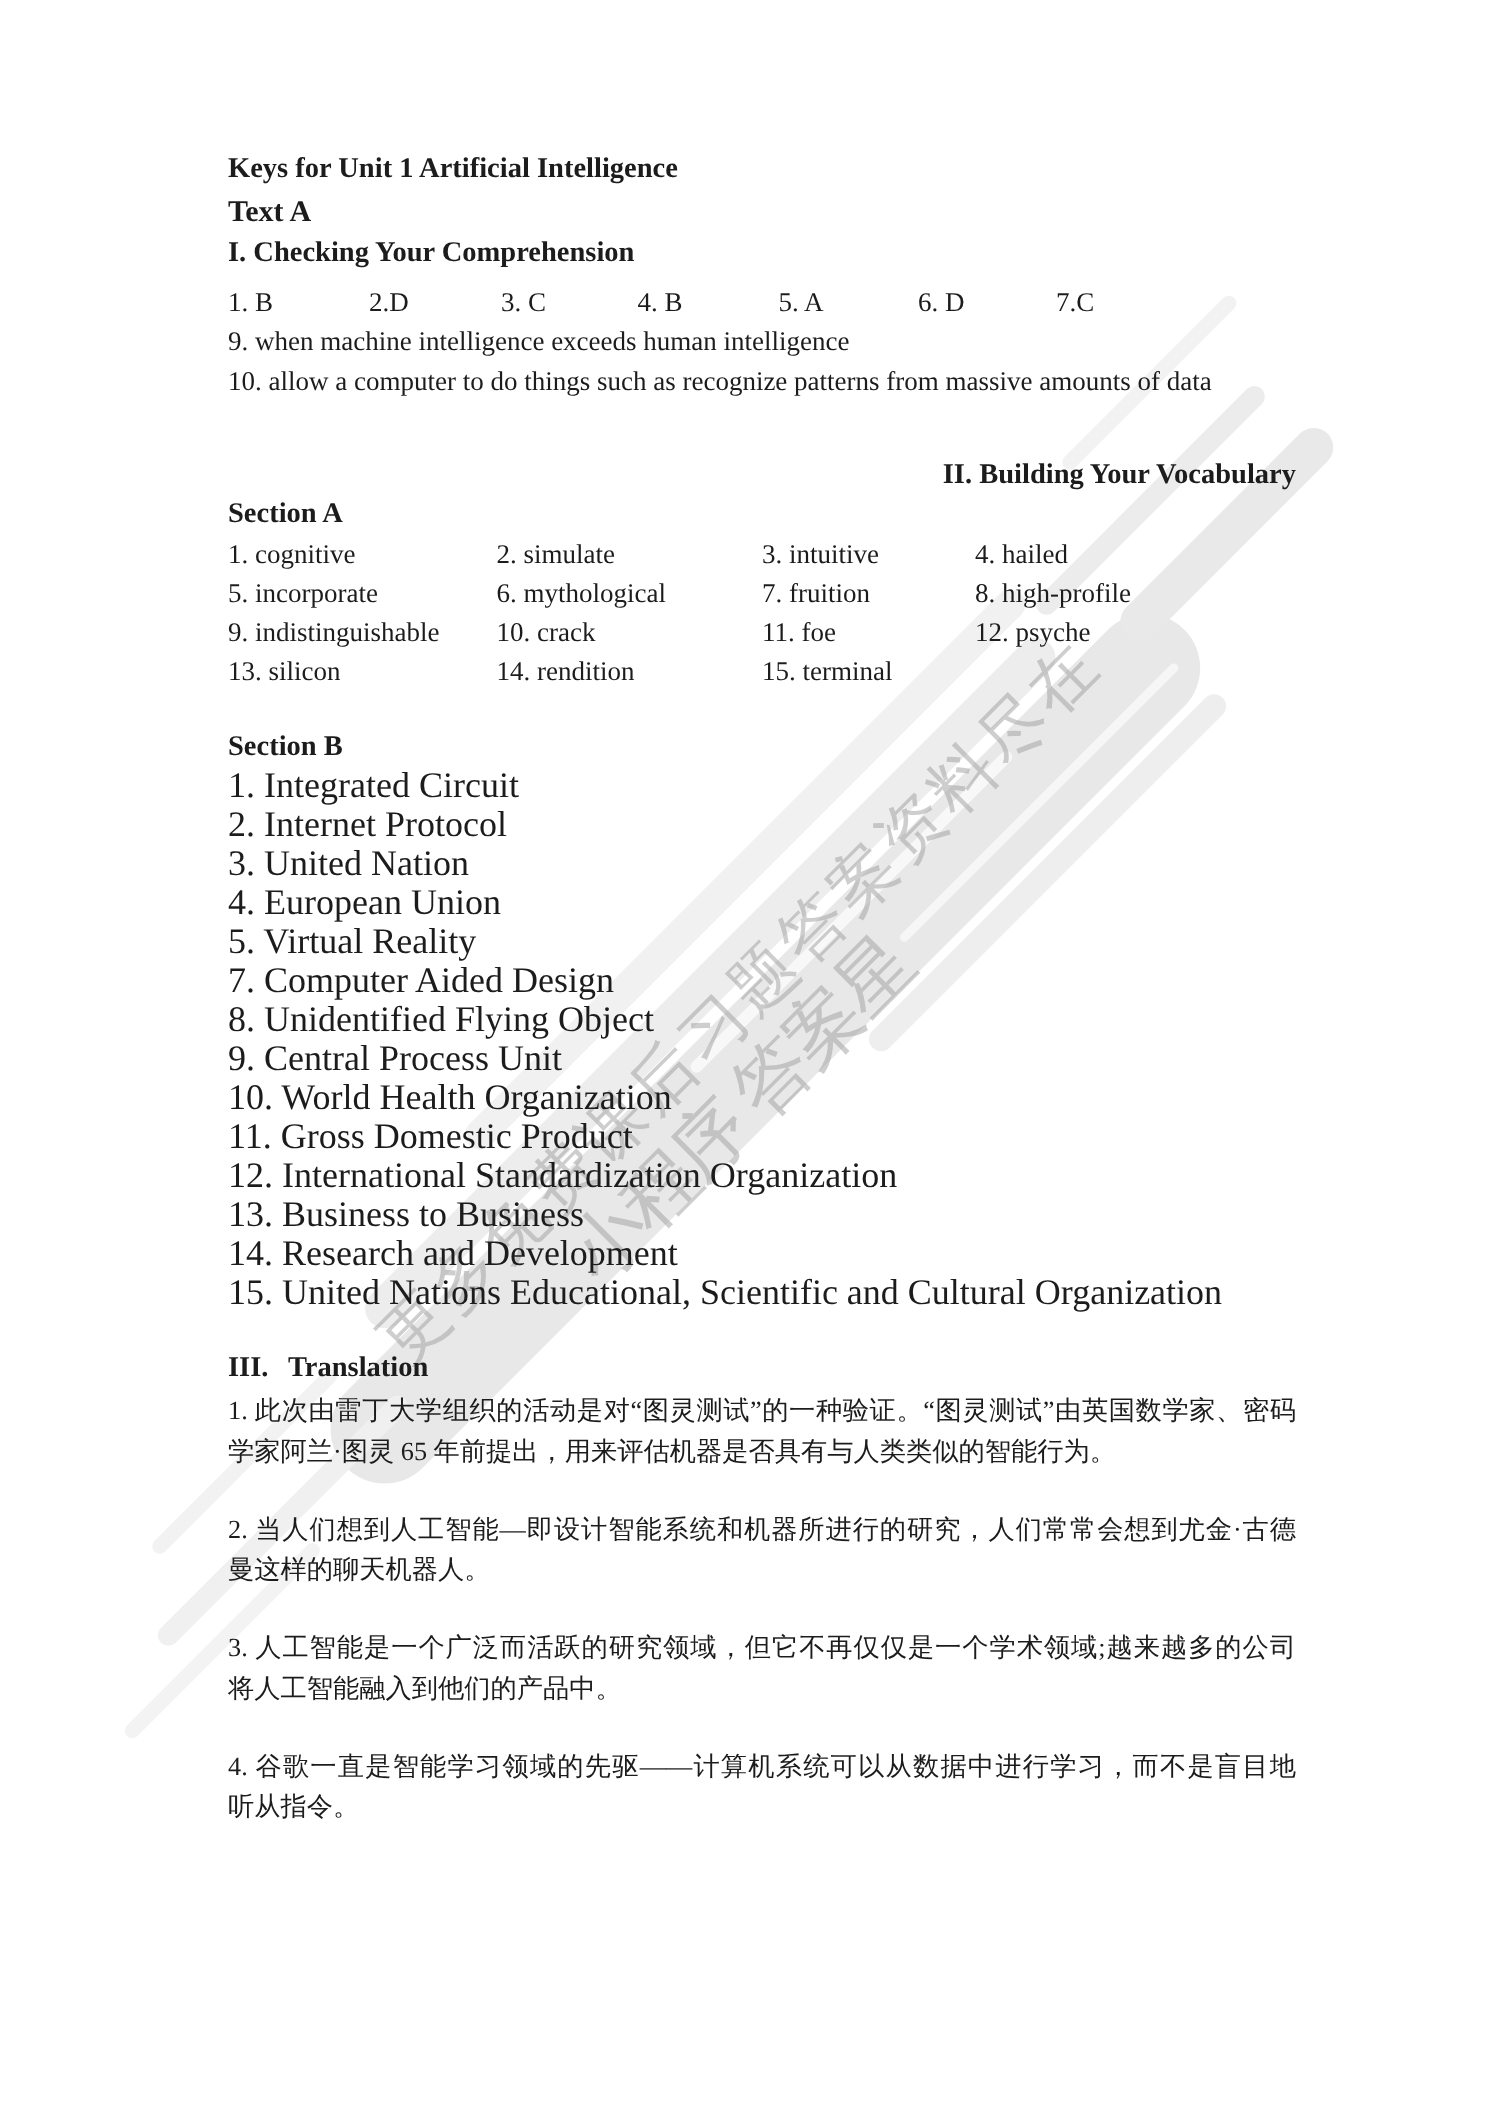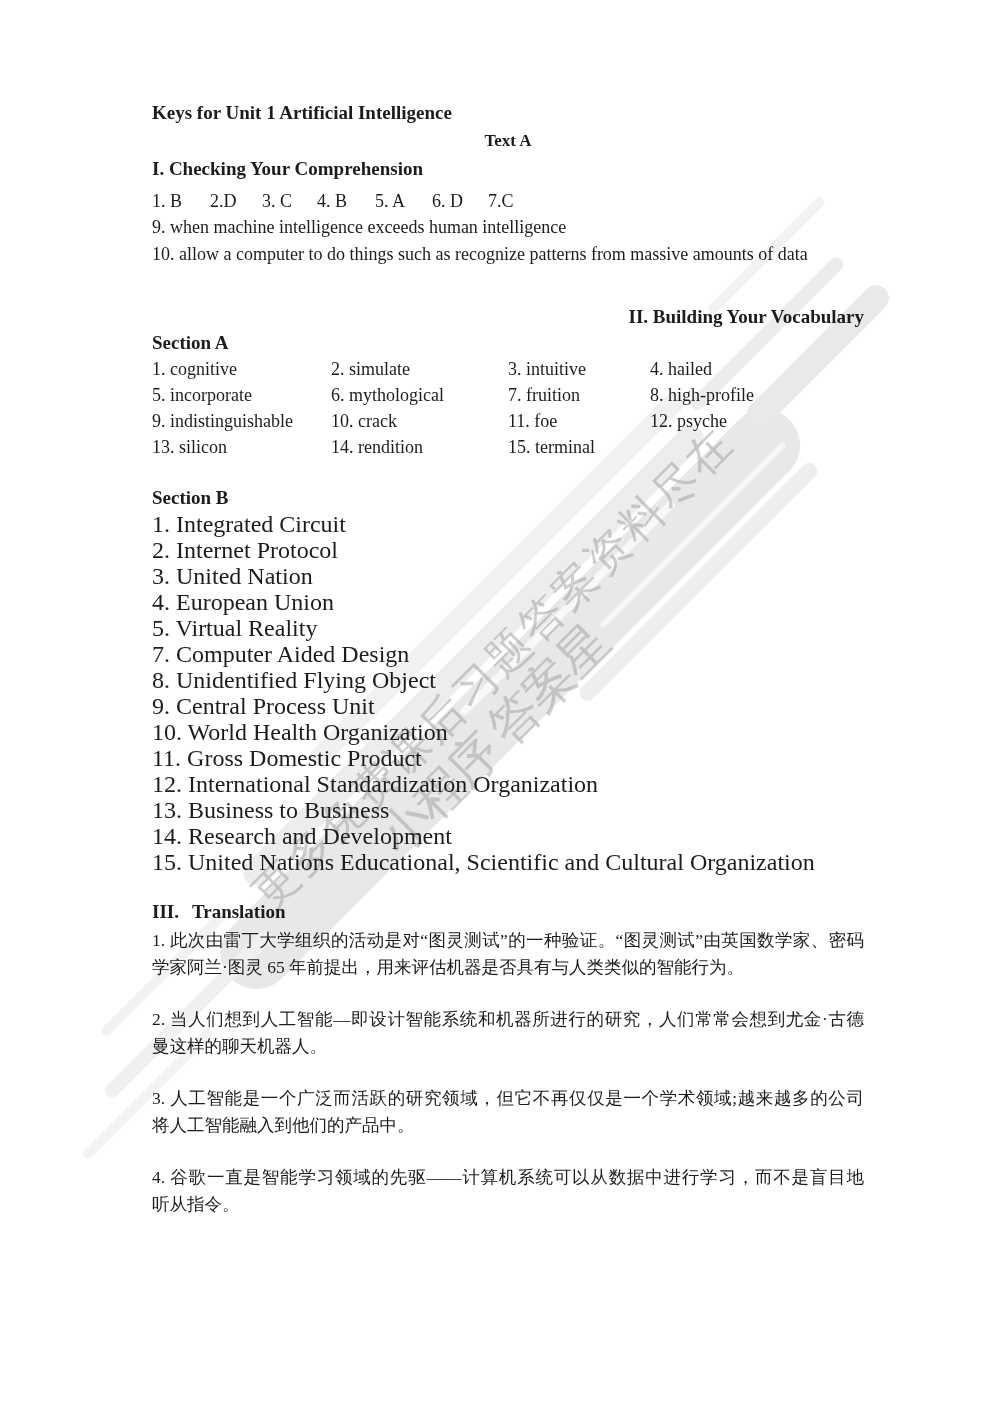--- a/index.html
+++ b/index.html
@@ -26,26 +26,26 @@
   }
   .wm-line1 { left: 261px; top: 879px; font-size: 44px; letter-spacing: 3px; }
   .wm-line2 { left: 388px; top: 820px; font-size: 50px; letter-spacing: -2px; }
 
   
   .page {
     position: absolute; left: 152px; top: 100px;
     width: 712px; z-index: 1;
   }
   .h-bold { font-weight: bold; font-size: 19px; line-height: 26px; margin: 0; }
-  .text-a { font-weight: bold; font-size: 17px; line-height: 26px; text-align: center; margin: 2px 0; }
+  .text-a { font-weight: bold; font-size: 20px; line-height: 26px; text-align: left; margin: 2px 0; }
 
   .answers-row {
     display: grid;
     grid-template-columns: 58px 52px 55px 58px 57px 56px 52px auto;
-    font-size: 18px; line-height: 26px; margin-top: 6px;
+    font-size: 18px; line-height: 26px; margin-top: 6px; gap: 36px;
   }
   .body-line { font-size: 18px; line-height: 27px; }
 
   .mt-sec { margin-top: 36px; text-align: right; }
   .mt-b   { margin-top: 25px; }
   .mt-tr  { margin-top: 24px; }
 
   .vocab-grid {
     display: grid;
     grid-template-columns: 179px 177px 142px auto;

